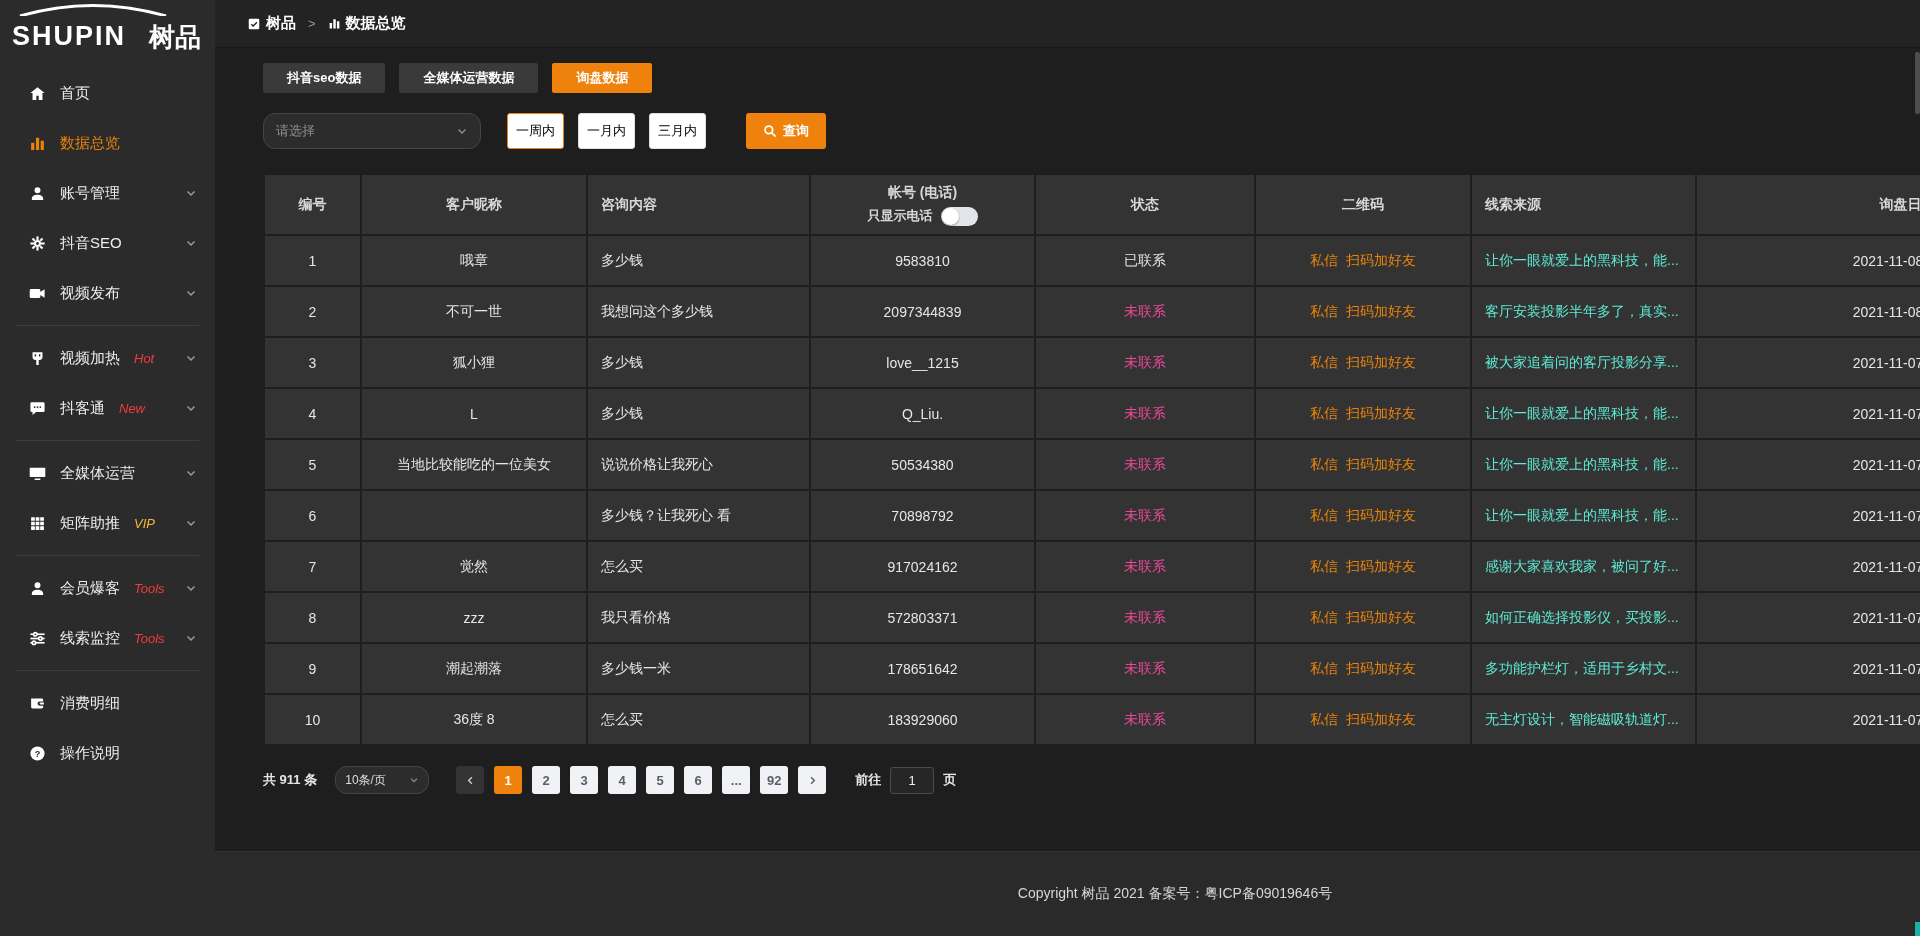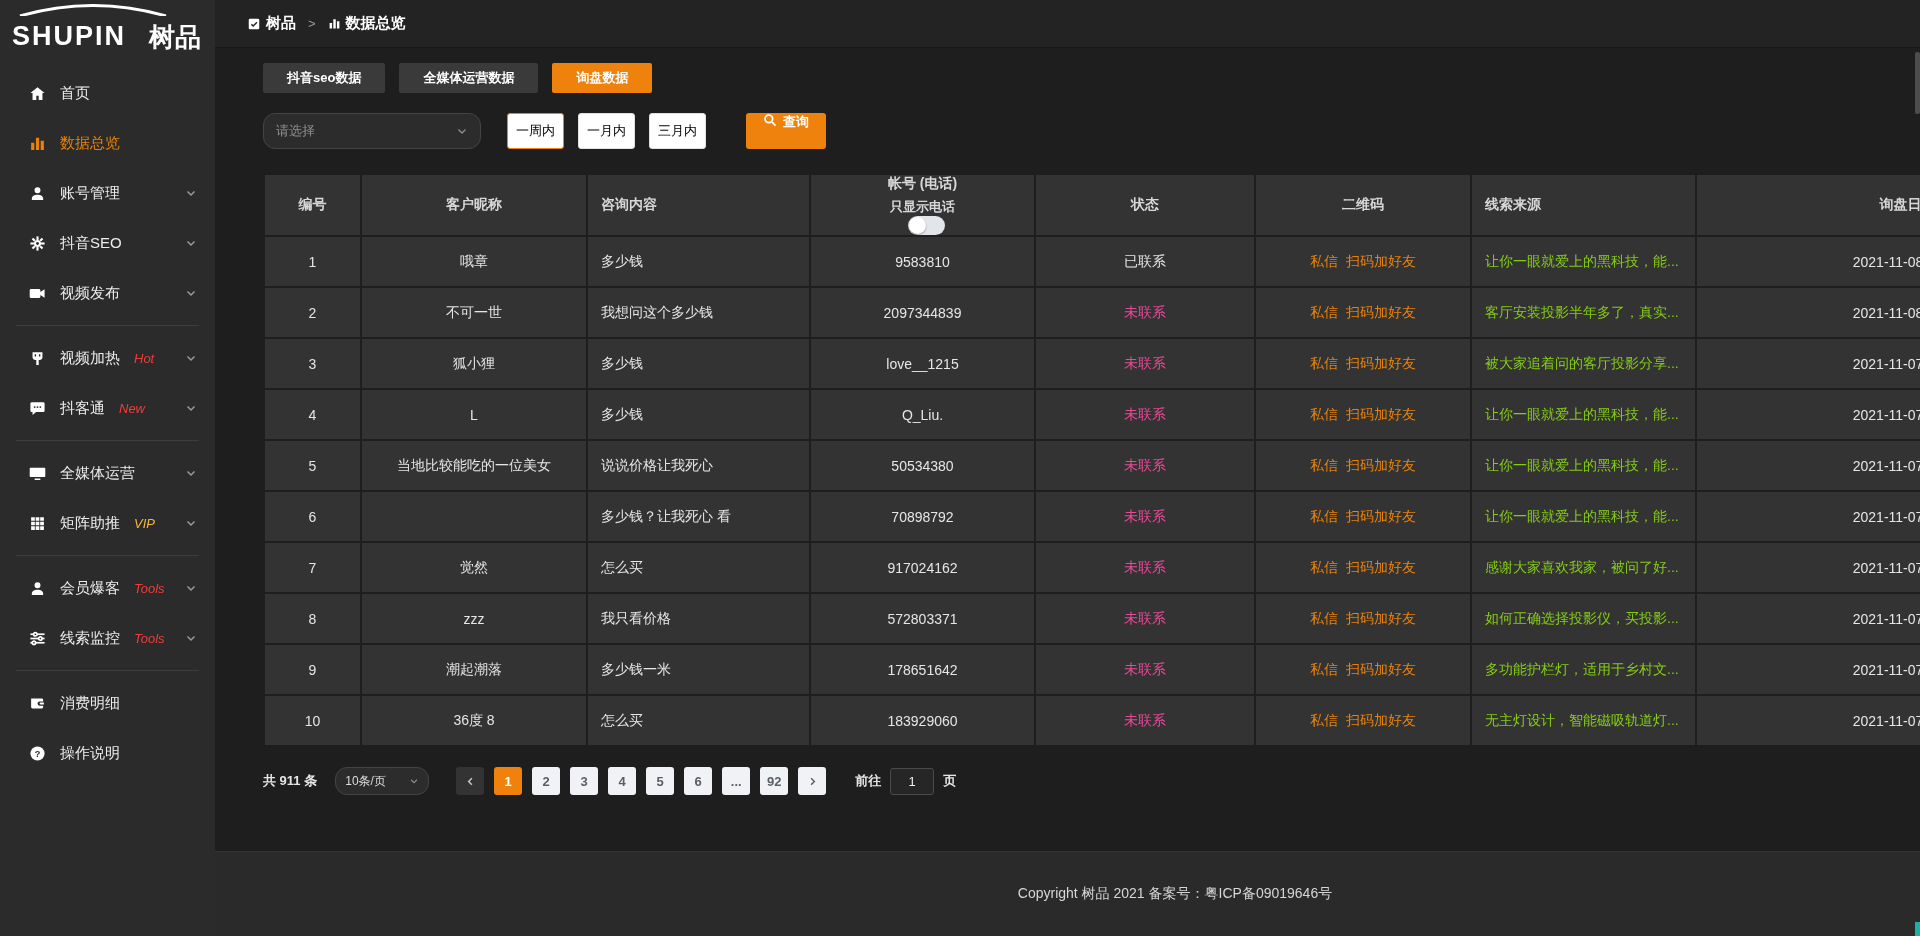--- a/index.html
+++ b/index.html
@@ -36,31 +36,31 @@
   .content { flex:1; padding:15px 15px 0 48px; }
   .tabs { display:flex; margin-bottom:20px; }
   .tab { background:#3a3a3a; color:#fff; font-size:13px; font-weight:bold; padding:0 24px; height:30px; display:flex; align-items:center; border-radius:2px; margin-right:14px; cursor:pointer; }
   .tab.active { background:#ee820d; }
   .filter-row { display:flex; align-items:center; margin-bottom:24px; }
   .sel { height:36px; background:#2c2c2c; border:1px solid #444; border-radius:12px; display:flex; align-items:center; justify-content:space-between; padding:0 12px; color:#8f8f8f; font-size:13px; cursor:pointer; }
   .sel-main { width:218px; margin-right:26px; }
   .sel .chev { display:flex; color:#8f8f8f; }
   .range-btn { width:57px; height:36px; background:#fff; color:#000000; font-size:13px; border:1px solid #e0e0e0; border-radius:3px; display:flex; align-items:center; justify-content:center; margin-right:14px; cursor:pointer; }
   .range-btn.active { border:1px solid #ee820d; }
-  .search-btn { height:36px; padding:0 17px; background:#ee820d; color:#fff; font-size:13px; font-weight:bold; border-radius:3px; display:flex; align-items:flex-start; margin-left:26px; cursor:pointer; }
+  .search-btn { height:36px; padding:0 17px; background:#ee820d; color:#fff; font-size:13px; font-weight:bold; border-radius:3px; display:flex; align-items:center; margin-left:26px; cursor:pointer; }
   .search-btn .ic { display:flex; margin-right:6px; }
   
   table.data { width:1857px; max-width:100%; border-collapse:collapse; table-layout:fixed; font-size:14px; }
   table.data th, table.data td { background:#333333; border:2px solid #1e1e1e; text-align:center; height:51px; padding:0 10px; overflow:hidden; white-space:nowrap; text-overflow:ellipsis; }
   table.data th { color:#d8d8d8; font-weight:bold; height:61px; }
   table.data .left { text-align:left; padding-left:13px; }
   td.st-pending { color:#ec4899; }
   td.qr a { color:#e8820c; text-decoration:none; margin:0 4px; cursor:pointer; }
-  td.src { color:#84cc16; cursor:pointer; }
-  .acc-line2 { display:flex; align-items:center; justify-content:center; margin-top:5px; font-size:13px;flex-direction:column; }
+  td.src { color:#5eead4; cursor:pointer; }
+  .acc-line2 { display:flex; align-items:center; justify-content:center; margin-top:5px; font-size:13px; }
   .toggle { width:37px; height:19px; border-radius:10px; background:#e2e5ea; margin-left:8px; position:relative; cursor:pointer; flex:none; }
   .toggle::after { content:''; position:absolute; left:1px; top:1px; width:17px; height:17px; border-radius:50%; background:#fff; box-shadow:0 1px 2px rgba(0,0,0,.35); }
   
   .pager { display:flex; align-items:center; margin-top:20px; font-size:13px; color:#e6e6e6; }
   .pager .total { margin-right:18px; font-weight:bold; }
   .sel-size { width:94px; height:28px; margin-right:22px; padding:0 9px; font-size:12px; color:#ddd; }
   .pg-btn { min-width:28px; height:28px; background:#f0f2f5; color:#5a5e66; border-radius:3px; display:flex; align-items:center; justify-content:center; margin:0 5px; font-size:13px; font-weight:bold; cursor:pointer; }
   .pg-btn.dark { background:#333; color:#c9c9c9; }
   .pg-btn.active { background:#ee820d; color:#fff; }
   .goto { display:flex; align-items:center; margin-left:24px; }

